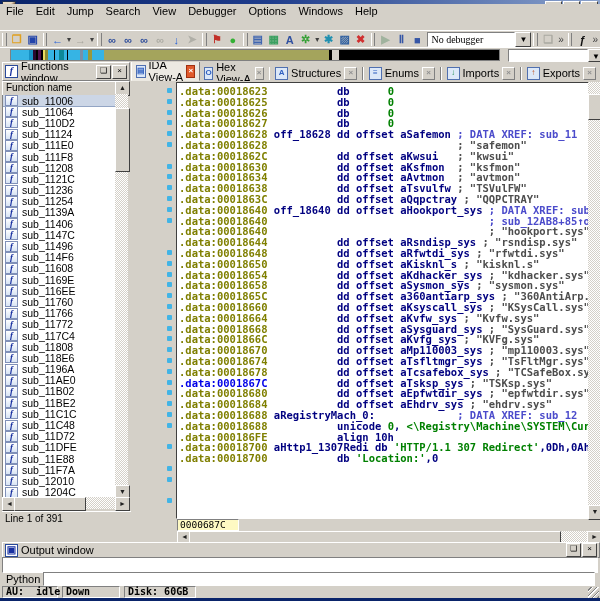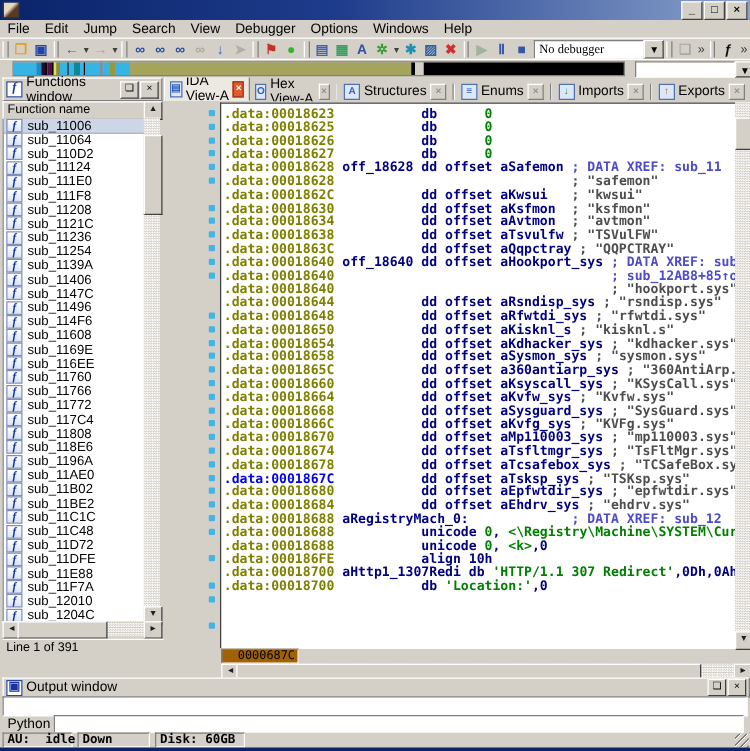--- a/index.html
+++ b/index.html
@@ -7,21 +7,21 @@
        font-family:"Liberation Sans",sans-serif;font-size:11px;color:#000;}
   
   #titlebar{position:absolute;left:0;top:0;width:600px;height:16px;
     background:linear-gradient(90deg,#0a246a,#1e3c8c 45%,#8aa2cc);display:flex;align-items:center;}
   #appicon{width:12px;height:12px;margin-left:2px;background:linear-gradient(135deg,#e8d8c0 40%,#5a3a20 60%);
     border:1px solid #203050;}
   #capbtns{margin-left:auto;display:flex;gap:1px;padding-right:2px;}
   .capbtn{width:15px;height:13px;background:#d4d0c8;border:1px solid;border-color:#fff #404040 #404040 #fff;
     font-size:9px;line-height:11px;text-align:center;font-weight:bold;}
   
-  #menubar{position:absolute;left:0;top:16px;width:600px;height:14px;display:flex;align-items:center;background:#d4d0c8;}
+  #menubar{position:absolute;left:0;top:4px;width:600px;height:14px;display:flex;align-items:center;background:#d4d0c8;}
   .menuitem{padding:1px 6px;}
   
   #toolbar{position:absolute;left:0;top:30px;width:600px;height:17px;display:flex;align-items:center;
     background:#d4d0c8;border-top:1px solid #fff;overflow:hidden;}
   .grip{width:3px;height:13px;margin:0 2px;border-left:1px solid #fff;border-right:1px solid #808080;}
   .tbtn{width:16px;height:15px;display:flex;align-items:center;justify-content:center;font-size:11px;
     font-weight:bold;flex:0 0 auto;}
   .tbtn.dis{opacity:.8;}
   .drop{font-size:8px;color:#404040;width:7px;text-align:center;flex:0 0 auto;}
   .chev{font-size:10px;color:#404040;padding:0 2px;flex:0 0 auto;}
@@ -86,22 +86,22 @@
   .dline{font-family:"DejaVu Sans Mono",monospace;font-size:10.5px;line-height:10.8px;height:10.8px;
     white-space:pre;font-weight:bold;}
   .sa{color:#7f7f00}.sac{color:#0000e8}.sn{color:#000080}.sk{color:#000080}
   .sg{color:#008000}.sx{color:#4b4bcb}.sc{color:#4d4d4d}
   #dvscroll{position:absolute;left:588px;top:82px;width:12px;height:435px;
     background:repeating-conic-gradient(#fff 0 25%,#d4d0c8 0 50%) 0 0/2px 2px;}
   #dvthumb{position:absolute;left:588px;top:94px;width:12px;height:24px;background:#d4d0c8;
     border:1px solid;border-color:#fff #404040 #404040 #fff;}
   #dstatus{position:absolute;left:177px;top:519px;width:411px;height:12px;display:flex;gap:1px;
     font-family:"DejaVu Sans Mono",monospace;font-size:9.5px;}
-  .dcell{background:#a16207;border:1px solid;border-color:#808080 #fff #fff #808080;
-    padding:0 2px;line-height:10px;white-space:nowrap;overflow:hidden;text-align:right;}
+  .dcell{background:#fef9c3;border:1px solid;border-color:#808080 #fff #fff #808080;
+    padding:0 2px;line-height:10px;white-space:nowrap;overflow:hidden;}
   #dhscroll{position:absolute;left:177px;top:531px;width:423px;height:11px;
     background:repeating-conic-gradient(#fff 0 25%,#d4d0c8 0 50%) 0 0/2px 2px;}
   #dhthumb{position:absolute;left:189px;top:531px;width:370px;height:11px;background:#d4d0c8;
     border:1px solid;border-color:#fff #404040 #404040 #fff;}
   
   #outcaption{position:absolute;left:2px;top:542px;width:596px;height:14px;display:flex;align-items:center;
     background:#d4d0c8;border:1px solid;border-color:#fff #808080 #808080 #fff;}
   #outwhite{position:absolute;left:2px;top:557px;width:594px;height:14px;background:#fff;
     border:1px solid;border-color:#808080 #fff #fff #808080;}
   #pyrow{position:absolute;left:2px;top:572px;width:596px;height:14px;display:flex;align-items:center;}
@@ -482,21 +482,20 @@
         <div class="dline"><span class="sa">.data:00018668</span><span class="sk">           dd offset aSysguard_sys </span><span class="sc">; "SysGuard.sys"</span></div>
         <div class="dline"><span class="sa">.data:0001866C</span><span class="sk">           dd offset aKvfg_sys </span><span class="sc">; "KVFg.sys"</span></div>
         <div class="dline"><span class="sa">.data:00018670</span><span class="sk">           dd offset aMp110003_sys </span><span class="sc">; "mp110003.sys"</span></div>
         <div class="dline"><span class="sa">.data:00018674</span><span class="sk">           dd offset aTsfltmgr_sys </span><span class="sc">; "TsFltMgr.sys"</span></div>
         <div class="dline"><span class="sa">.data:00018678</span><span class="sk">           dd offset aTcsafebox_sys </span><span class="sc">; "TCSafeBox.sys"</span></div>
         <div class="dline"><span class="sac">.data:0001867C</span><span class="sk">           dd offset aTsksp_sys </span><span class="sc">; "TSKsp.sys"</span></div>
         <div class="dline"><span class="sa">.data:00018680</span><span class="sk">           dd offset aEpfwtdir_sys </span><span class="sc">; "epfwtdir.sys"</span></div>
         <div class="dline"><span class="sa">.data:00018684</span><span class="sk">           dd offset aEhdrv_sys </span><span class="sc">; "ehdrv.sys"</span></div>
         <div class="dline"><span class="sa">.data:00018688</span><span class="sk"> </span><span class="sn">aRegistryMach_0:</span><span class="sk">             </span><span class="sx">; DATA XREF: sub_12</span></div>
         <div class="dline"><span class="sa">.data:00018688</span><span class="sk">           unicode </span><span class="sg">0</span><span class="sk">, </span><span class="sg">&lt;\Registry\Machine\SYSTEM\Curren</span></div>
-        <div class="dline"><span class="sa">.data:00018688</span><span class="sk">           unicode </span><span class="sg">0</span><span class="sk">, </span><span class="sg">&lt;k&gt;</span><span class="sk">,0</span></div>
         <div class="dline"><span class="sa">.data:000186FE</span><span class="sk">           align 10h</span></div>
         <div class="dline"><span class="sa">.data:00018700</span><span class="sk"> </span><span class="sn">aHttp1_1307Redi</span><span class="sk"> db </span><span class="sg">'HTTP/1.1 307 Redirect'</span><span class="sk">,0Dh,0Ah</span></div>
         <div class="dline"><span class="sa">.data:00018700</span><span class="sk">           db </span><span class="sg">'Location:'</span><span class="sk">,0</span></div>
       </div>
     </div>
   <div class="sbtn" style="left:588px;top:82px;width:12px;">▲</div>
   <div id="dvscroll"></div>
   <div id="dvthumb"></div>
   <div class="sbtn" style="left:588px;top:505px;width:12px;">▼</div>
   <div id="dstatus">

